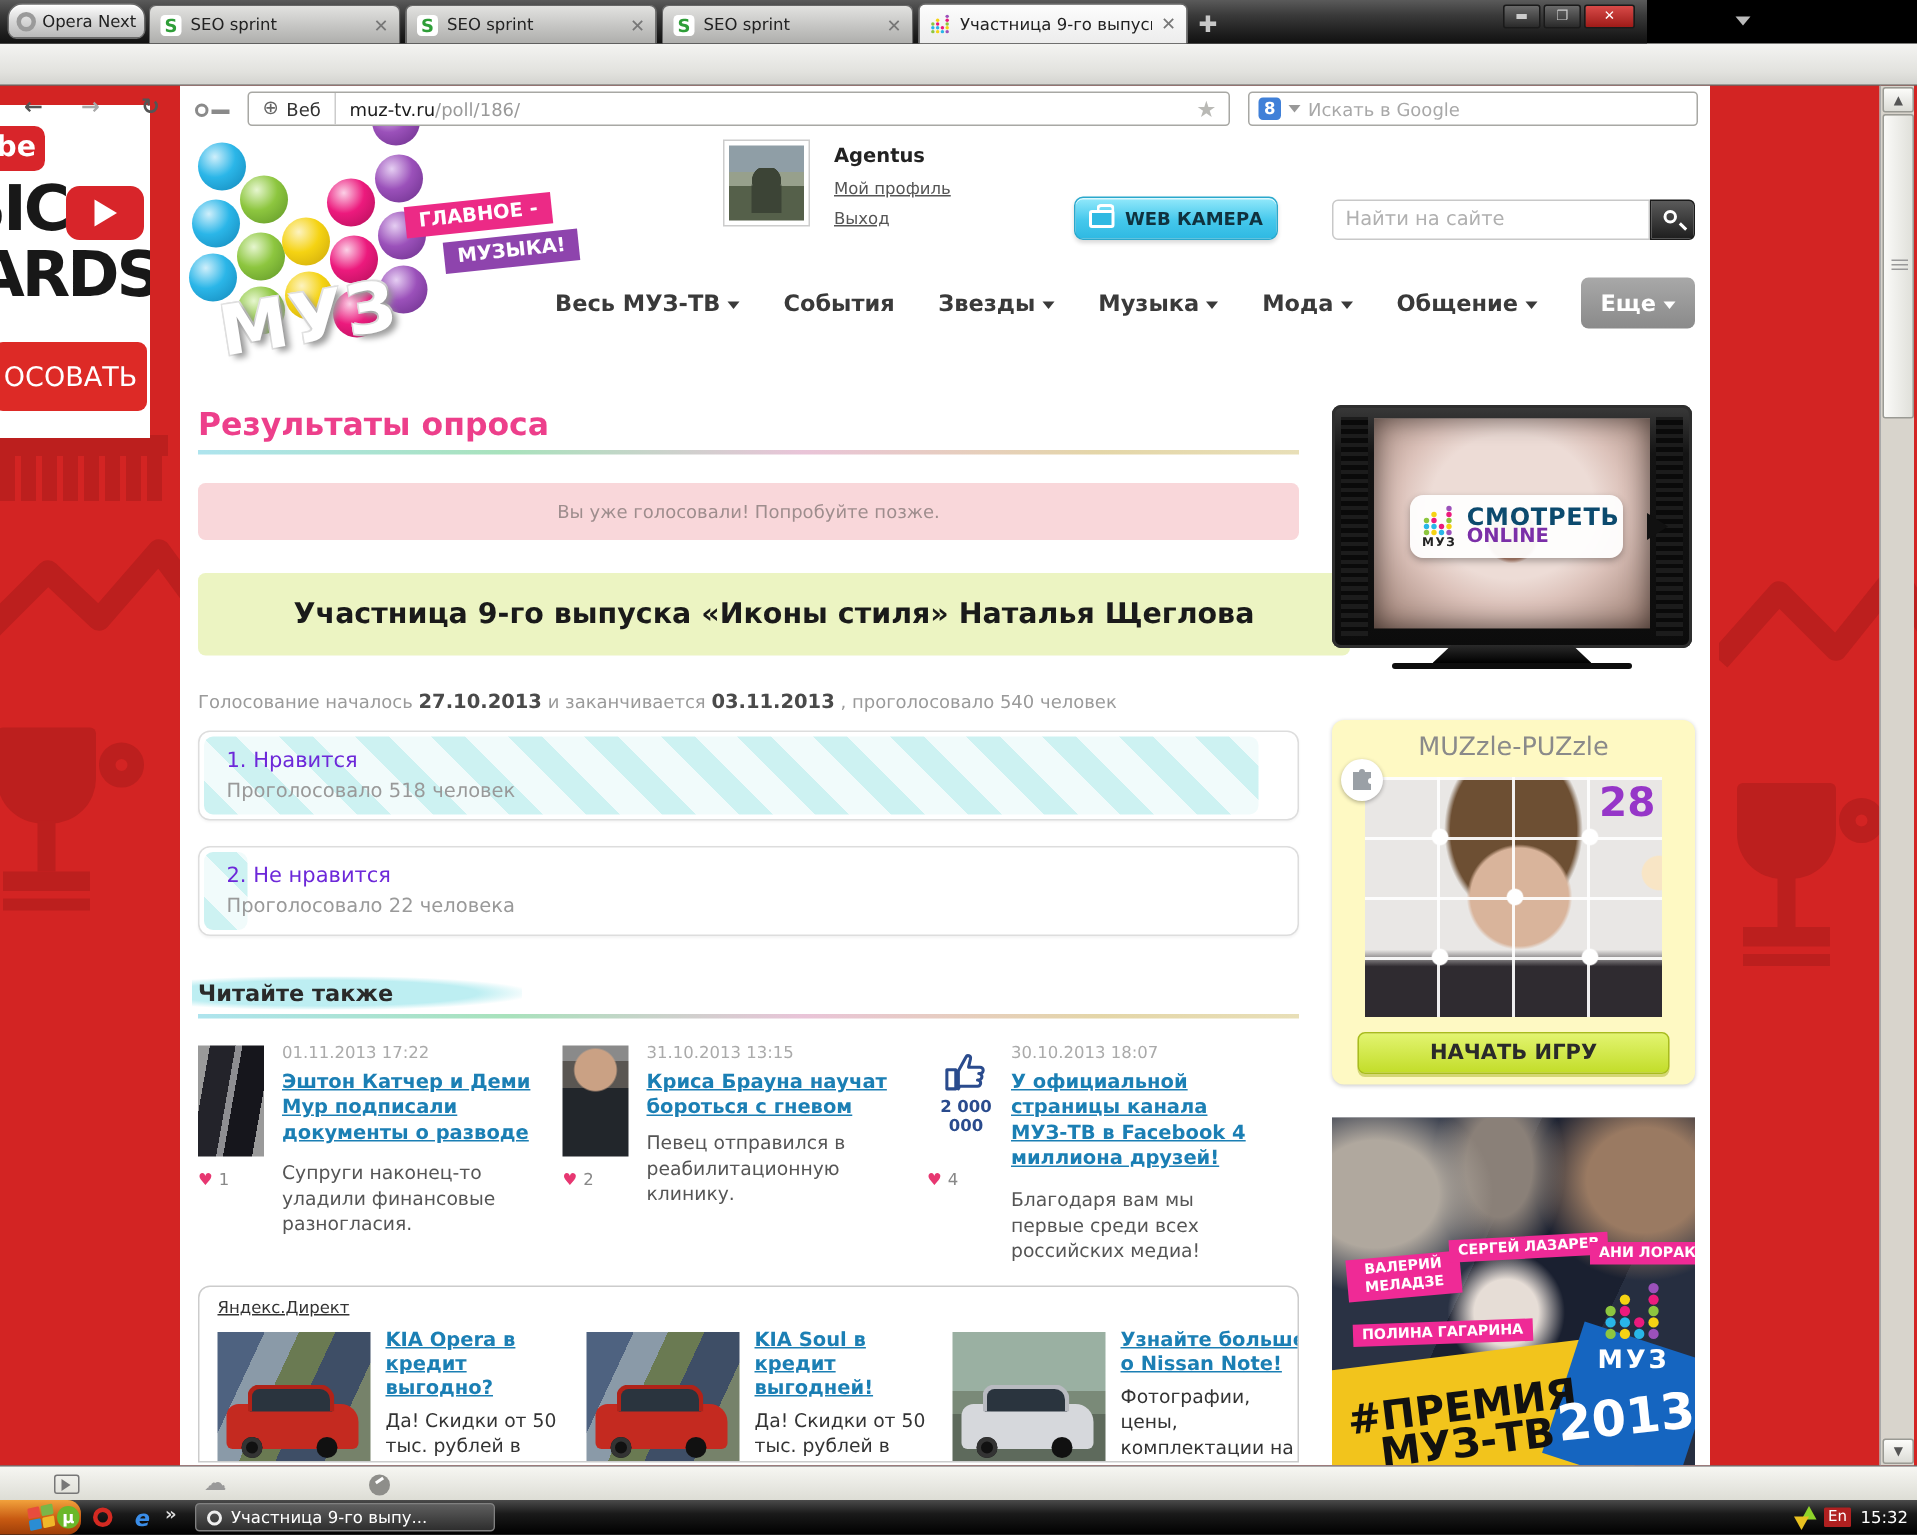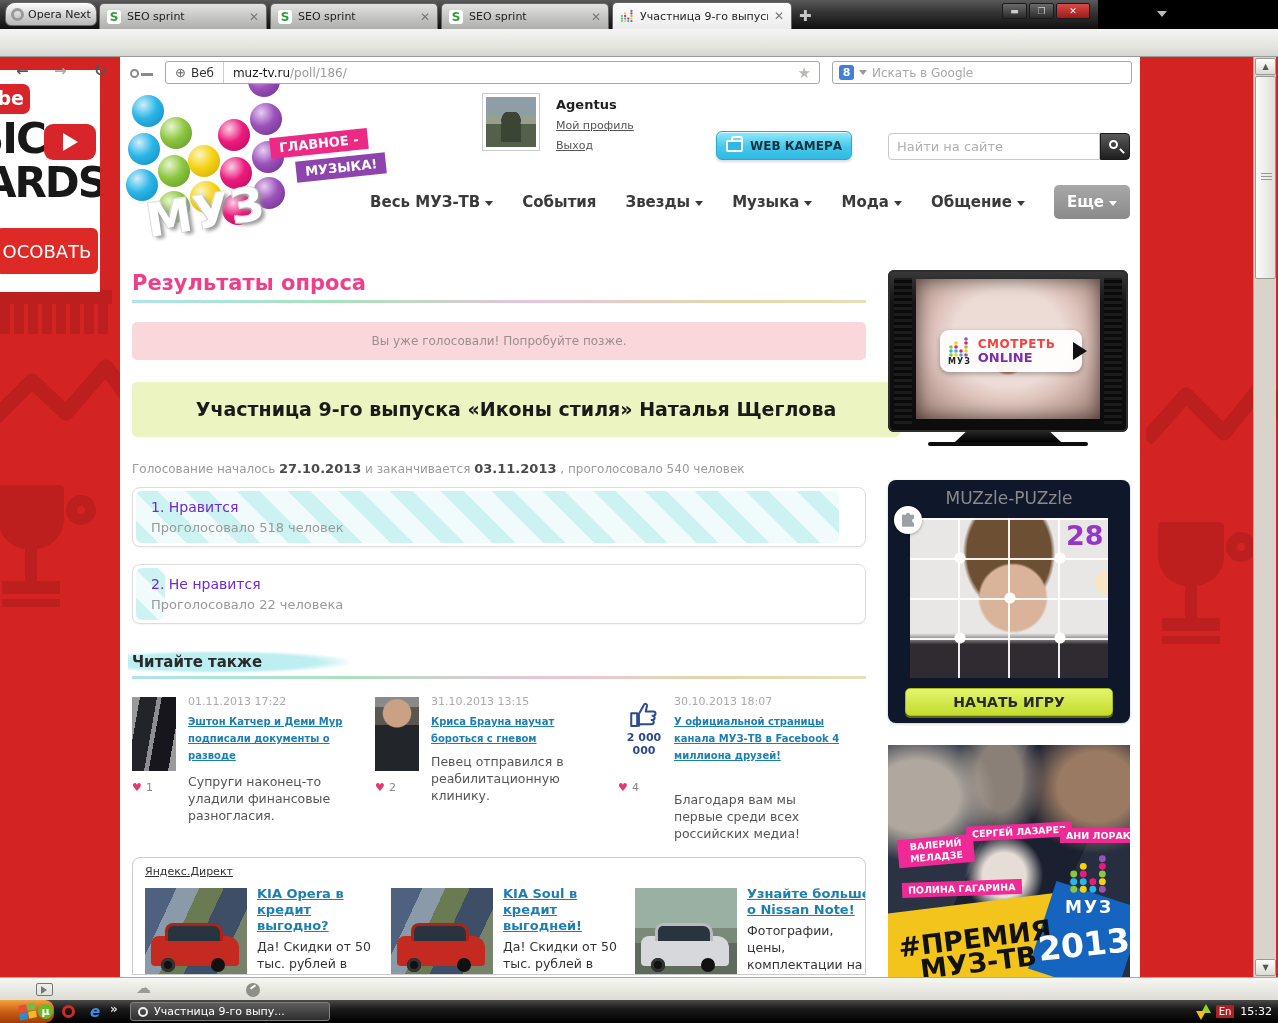--- a/index.html
+++ b/index.html
@@ -92,21 +92,21 @@
 .ra-h{position:absolute;left:12px;top:596px;font-size:15px;font-weight:bold;color:#2a2a2a}
 .news{position:absolute;left:12px;top:638px;width:734px}
 .ncol{position:absolute;top:0;width:232px}
 .nthumb{position:absolute;left:0;top:2px;width:44px;height:74px}
 .nth1{background:linear-gradient(100deg,#9a9a9a 0 14%,#23232a 14% 44%,#8e8e92 44% 52%,#16161c 52% 86%,#9a9a9a 86%)}
 .nth2{background:radial-gradient(circle at 50% 22%,#caa184 0 22%,transparent 24%),linear-gradient(#8a8a8a 0 14%,#5a5652 14% 38%,#22262b 38%)}
 .nth3{background:#fff;text-align:center}
 .nth3 svg{width:36px;height:34px;display:block;margin:0 auto}
 .fb-count{font-size:11px;font-weight:bold;color:#2a4b8d;line-height:13px}
 .ndate{position:absolute;left:56px;top:0;font-size:11px;color:#aaa}
-.nlink{position:absolute;left:56px;top:18px;width:172px;font-size:10px;font-weight:bold;color:#1b7fb4;text-decoration:underline;line-height:17px}
+.nlink{position:absolute;left:56px;top:18px;width:172px;font-size:13px;font-weight:bold;color:#1b7fb4;text-decoration:underline;line-height:17px}
 .nheart{position:absolute;left:0;top:84px;font-size:13px;color:#e73771}
 .nheart span{color:#888;font-size:11px;margin-left:4px}
 .ntext{position:absolute;left:56px;width:168px;font-size:12.5px;color:#555;line-height:17px}
 
 .adbox{position:absolute;left:12px;top:800px;width:734px;height:118px;border:1px solid #ccc;border-radius:8px 8px 0 0;overflow:hidden}
 .adhead{position:absolute;left:12px;top:7px;font-size:11px;color:#333;text-decoration:underline}
 .adcol{position:absolute;top:28px;width:240px}
 .adimg{position:absolute;left:0;top:2px;width:102px;height:88px;overflow:hidden}
 .adimg.graffiti{background:linear-gradient(115deg,#4e6280 0 22%,#8a9aa8 22% 38%,#6a7a52 38% 55%,#3e4e66 55% 78%,#76826a 78%)}
 .adimg.road{background:linear-gradient(#9ab0a2 0 45%,#7a8a78 45% 62%,#5e6a5c 62%)}
@@ -119,28 +119,28 @@
 .adtxt{position:absolute;left:112px;width:126px;font-size:12.5px;color:#333;line-height:17px}
 
 .tv{position:absolute;left:768px;top:213px;width:240px;height:180px}
 .tv-frame{position:absolute;left:0;top:0;width:240px;height:162px;background:linear-gradient(#3a3a3a,#141414 20%,#0c0c0c);border-radius:6px;box-shadow:inset 0 0 0 2px #2e2e2e}
 .tv-screen{position:absolute;left:28px;top:9px;width:184px;height:140px;background:radial-gradient(circle at 50% 56%,#b98874 0 13%,rgba(0,0,0,0) 15%),radial-gradient(ellipse at 50% 42%,#eddcd6 0 42%,#dcc2ba 58%,#96786c 100%);box-shadow:inset 0 0 18px rgba(0,0,0,.55)}
 .tv-side{position:absolute;top:8px;width:18px;height:146px;background:repeating-linear-gradient(0deg,#1c1c1c 0 3px,#0a0a0a 3px 6px)}
 .watch{position:absolute;left:52px;top:60px;width:142px;height:42px;background:rgba(255,255,255,.93);border-radius:9px;box-shadow:0 2px 5px rgba(0,0,0,.3);display:flex;align-items:center;padding:0 8px;gap:7px}
 .muzmini{display:flex;flex-direction:column;align-items:center;line-height:8px}
 .muzmini b{font-size:8px;color:#222;letter-spacing:1px}
 .watch-t{flex:1;line-height:13px}
-.watch-t .w1{font-size:12px;font-weight:bold;color:#ef4444;letter-spacing:.5px}
+.watch-t .w1{font-size:16px;font-weight:bold;color:#0c4a6e;letter-spacing:.5px}
 .watch-t .w2{font-size:13px;font-weight:bold;color:#7b2fa8}
 .watch-play{width:0;height:0;border-left:14px solid #111;border-top:9px solid transparent;border-bottom:9px solid transparent;margin-left:4px}
 .watch-div{width:1px;height:26px;background:#ddd}
 .tv-stand{position:absolute;left:67px;top:160px;width:106px;height:12px;background:linear-gradient(#2a2a2a,#000);clip-path:polygon(12% 0,88% 0,100% 100%,0 100%)}
 .tv-base{position:absolute;left:40px;top:172px;width:160px;height:4px;background:#0d0d0d;border-radius:2px}
 
-.puz{position:absolute;left:768px;top:423px;width:242px;height:243px;background:#0f172a;border-radius:8px;box-shadow:0 1px 3px rgba(0,0,0,.2)}
+.puz{position:absolute;left:768px;top:423px;width:242px;height:243px;background:#fef9c3;border-radius:8px;box-shadow:0 1px 3px rgba(0,0,0,.2)}
 .puz-t{position:absolute;left:0;top:8px;width:100%;text-align:center;font-size:17px;color:#8a8a8a}
 .puz-ico{position:absolute;left:6px;top:26px;width:28px;height:28px;background:#fff;border-radius:50%;box-shadow:0 1px 3px rgba(0,0,0,.3);display:flex;align-items:center;justify-content:center;z-index:2}
 .puz-ico svg{width:16px;height:16px}
 .pz-photo{position:absolute;left:22px;top:38px;width:198px;height:160px;background:linear-gradient(rgba(0,0,0,0) 72%,#2f2b30 79%),radial-gradient(circle at 52% 50%,#d9b49b 0 25%,rgba(0,0,0,0) 27%),radial-gradient(ellipse at 50% 22%,#6d4f33 0 30%,rgba(0,0,0,0) 33%),#e9e7e5}
 .pz-photo::after{content:"";position:absolute;inset:0;background:radial-gradient(circle at 50px 40px,#fff 0 5px,transparent 6px),radial-gradient(circle at 100px 80px,#fff 0 5px,transparent 6px),radial-gradient(circle at 150px 40px,#fff 0 5px,transparent 6px),radial-gradient(circle at 50px 120px,#fff 0 5px,transparent 6px),radial-gradient(circle at 150px 120px,#fff 0 5px,transparent 6px),radial-gradient(circle at 196px 64px,#f8e5c5 0 11px,transparent 12px),repeating-linear-gradient(90deg,transparent 0 48px,rgba(255,255,255,.92) 48px 50px),repeating-linear-gradient(0deg,transparent 0 38px,rgba(255,255,255,.92) 38px 40px)}
 .puz-n{position:absolute;left:178px;top:40px;font-size:27px;font-weight:bold;color:#9636c8;z-index:2}
 .puz-btn{position:absolute;left:17px;top:208px;width:208px;height:28px;background:linear-gradient(#e2f470,#c3dd2a);border:1px solid #a8bc1e;border-radius:5px;text-align:center;line-height:26px;font-size:14px;font-weight:bold;color:#2a2a2a;box-shadow:0 2px 0 rgba(170,180,40,.5)}
 
 .aw{position:absolute;left:768px;top:688px;width:242px;height:232px;background:radial-gradient(ellipse at 12% 22%,#b0a89e 0 14%,rgba(0,0,0,0) 26%),radial-gradient(ellipse at 46% 14%,#8a8078 0 12%,rgba(0,0,0,0) 24%),radial-gradient(ellipse at 86% 18%,#9a7a62 0 13%,rgba(0,0,0,0) 25%),radial-gradient(ellipse at 48% 56%,#e6ddd6 0 12%,rgba(0,0,0,0) 22%),linear-gradient(115deg,#2a3244 0 40%,#1a2030 40% 70%,#262e40 70%);overflow:hidden}
 .aw-lab{position:absolute;background:#ef2a96;color:#fff;font-size:9.5px;font-weight:bold;padding:2px 6px;white-space:nowrap}

